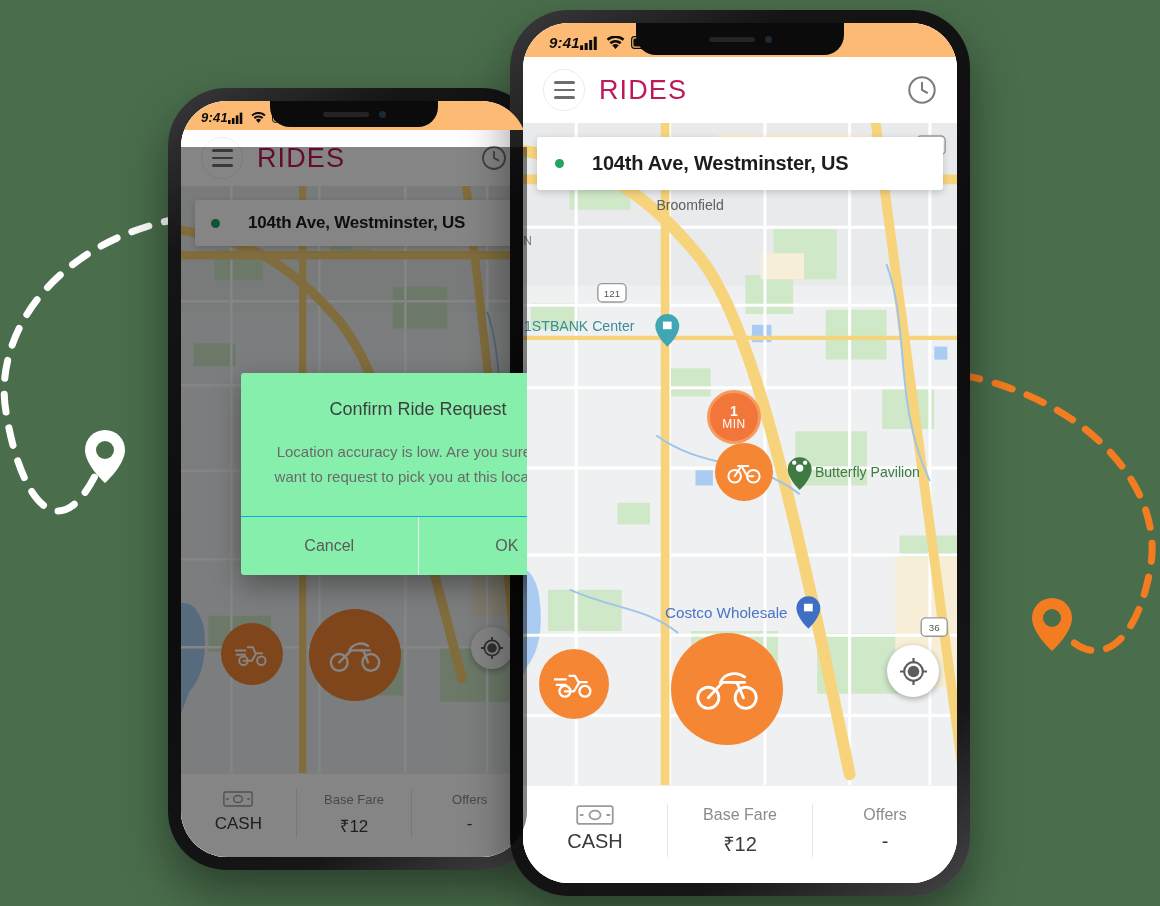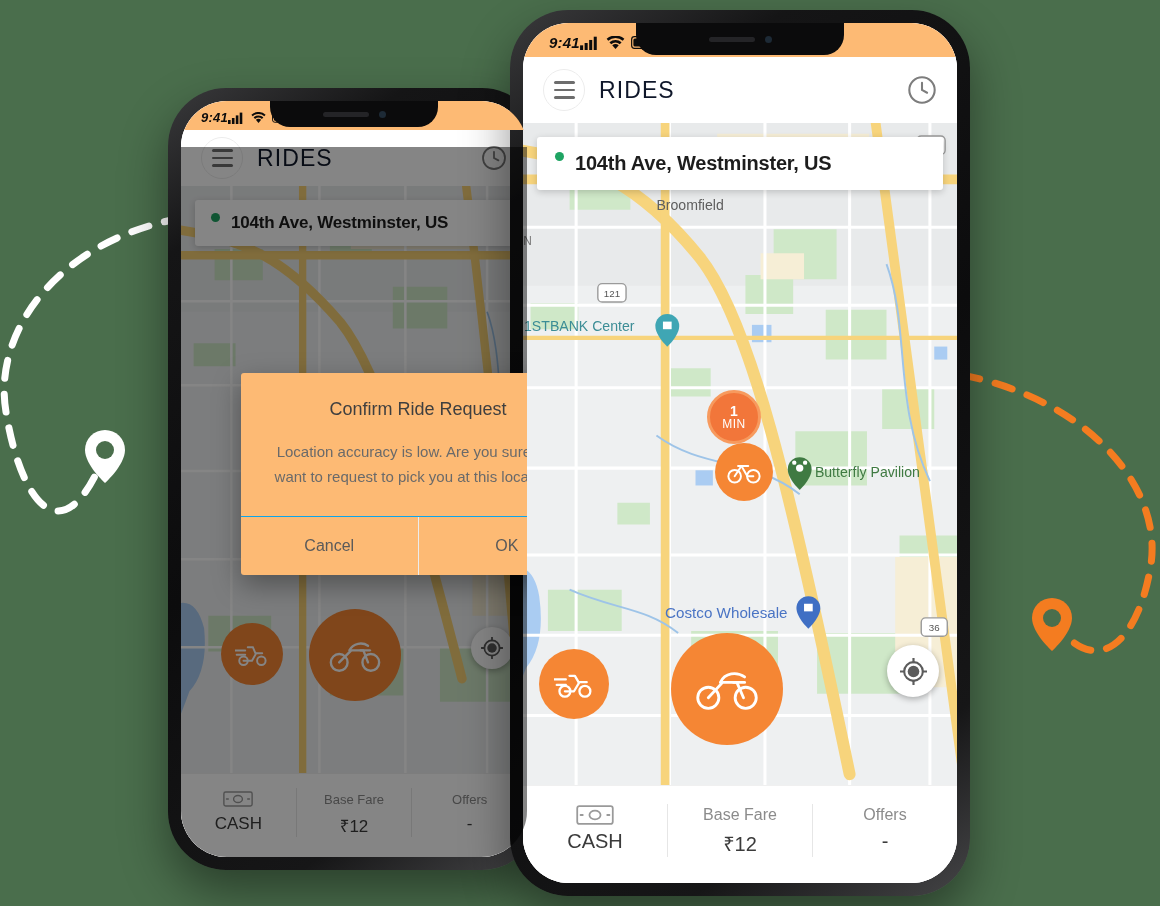--- a/index.html
+++ b/index.html
@@ -69,33 +69,33 @@
     height: 56px;
     background: #fff;
   }
   .burger-wrap {
     width: 42px; height: 42px; border-radius: 50%;
     border: 1px solid #ececec;
     display: flex; flex-direction: column; align-items: center; justify-content: center; gap: 5px;
     flex: 0 0 auto;
   }
   .burger-wrap span { display: block; width: 21px; height: 2.6px; background: #6d6d6d; border-radius: 2px; }
-  .appbar .title { margin-left: 14px; font-size: 23px; color: #0f172a; letter-spacing: 1.1px; }
+  .appbar .title { margin-left: 14px; font-size: 27px; color: #be185d; letter-spacing: 1.1px; }
   .appbar .spacer { flex: 1 1 auto; }
 
   .maparea { position: relative; flex: 1 1 auto; overflow: hidden; background: #eceef0; }
 
   .addressbar {
     position: absolute; z-index: 12;
     left: 14px; right: 14px; top: 14px;
     background: #fff;
     border-radius: 3px;
     box-shadow: 0 2px 7px rgba(0,0,0,.19);
     padding: 13px 16px;
-    display: flex; align-items: flex-start; gap: 11px;
+    display: flex; align-items: center; gap: 28px;
     white-space: nowrap; overflow: hidden;
   }
   .addressbar .dot { width: 9px; height: 9px; border-radius: 50%; background: #1fa463; flex: 0 0 auto; }
   .addressbar .addr { font-size: 20px; font-weight: bold; color: #1d1d1d; letter-spacing: -.2px; }
   #phone-back .addressbar .addr { font-size: 17px; }
 
   
   .mapsvg { position: absolute; inset: 0; width: 100%; height: 100%; display: block; }
 
   
@@ -137,21 +137,21 @@
   .farecol .head { font-size: 16px; color: #8b8b8b; height: 22px; display: flex; align-items: center; }
   .farecol .val { font-size: 20px; color: #3b3b3b; }
   #phone-back .farecol .head { font-size: 13px; }
   #phone-back .farecol .val { font-size: 17px; }
 
   
   .scrim { position: absolute; left: 0; right: 0; bottom: 0; top: 0; background: rgba(0,0,0,.48); z-index: 35; }
   .dialog {
     position: absolute; z-index: 36;
     left: 60px; top: 272px; width: 354px;
-    background: #fdba74;
+    background: #86efac;
     border-radius: 3px;
     box-shadow: 0 10px 28px rgba(0,0,0,.35);
   }
   .dialog .dtitle { text-align: center; font-size: 18px; color: #3f3f3f; padding: 26px 20px 0 20px; }
   .dialog .dmsg { text-align: center; font-size: 15px; color: #6a6a6a; line-height: 1.65; padding: 20px 26px 26px 26px; }
   .dialog .dactions { display: flex; border-top: 1px solid #0ea5e9; }
   .dialog .dbtn { flex: 1 1 0; text-align: center; padding: 20px 0; font-size: 16px; color: #5a5a5a; }
   .dialog .dbtn + .dbtn { border-left: 1px solid #ececec; }
 </style>
 </head>

